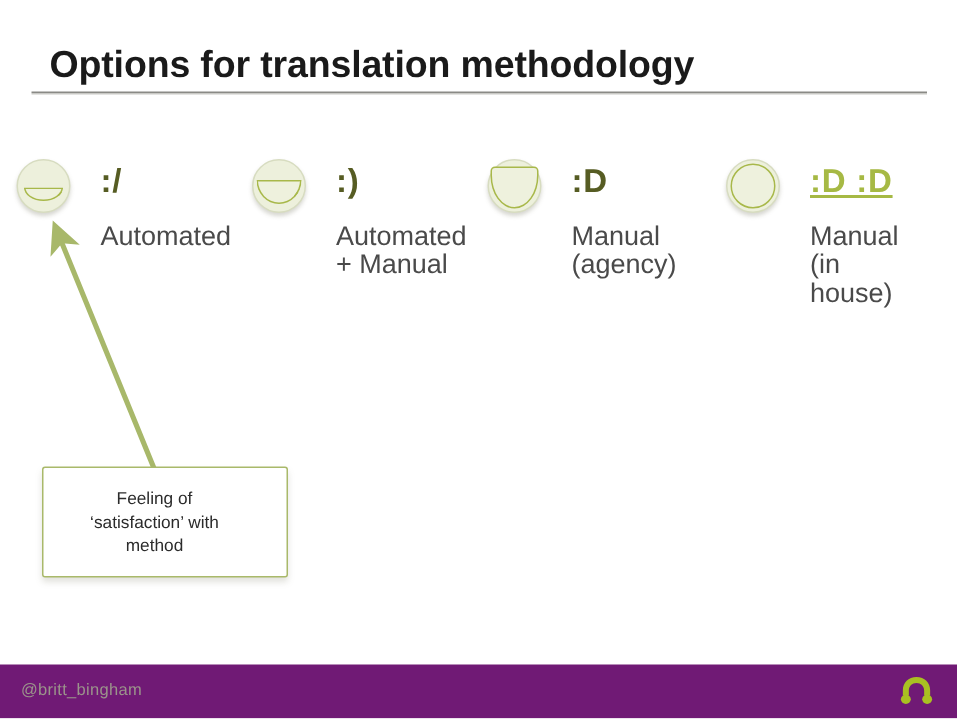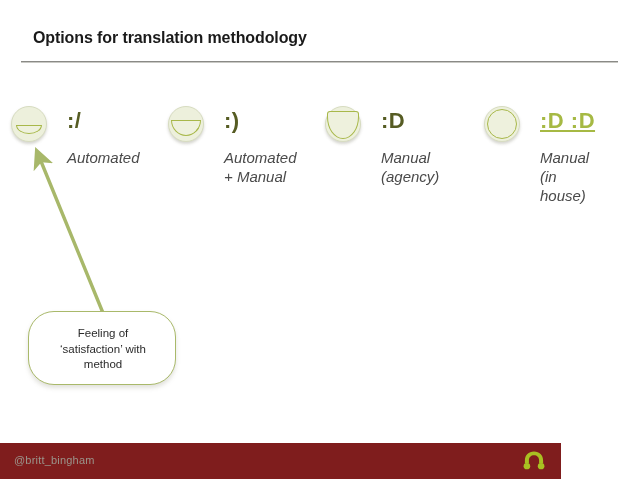--- a/index.html
+++ b/index.html
@@ -16,21 +16,21 @@
     height: 479px;
     background: #ffffff;
     overflow: hidden;
   }
 
   
   #title {
     position: absolute;
     left: 33px;
     top: 29px;
-    font-size: 16px;
+    font-size: 25px;
     font-weight: bold;
     color: #1a1a1a;
     letter-spacing: -0.1px;
     white-space: nowrap;
   }
   #title-rule {
     position: absolute;
     left: 21px;
     top: 61px;
     width: 597px;
@@ -114,36 +114,35 @@
     color: #565c23;
     white-space: nowrap;
     letter-spacing: 0.5px;
   }
   .emote.bright { color: #a6b944; text-decoration: underline; }
 
   .col-label {
     position: absolute;
     left: 56px;
     top: 42px;
-    font-size: 15px;
+    font-size: 18px;
     line-height: 19px;
     color: #4a4a4a;
     white-space: pre-line;
-    font-style: italic;
   }
 
   
   #callout {
     position: absolute;
     left: 28px;
     top: 311px;
-    width: 148px;
+    width: 164px;
     height: 74px;
     border: 1.6px solid #a9b96a;
-    border-radius: 26px;
+    border-radius: 2px;
     background: #ffffff;
     box-shadow: 0 3px 4px rgba(140,140,120,0.25);
     box-sizing: border-box;
   }
   #callout-text {
     position: absolute;
     left: 0;
     top: 14px;
     width: 148px;
     text-align: center;
@@ -161,23 +160,23 @@
     width: 638px;
     height: 479px;
     pointer-events: none;
   }
 
   
   #footer {
     position: absolute;
     left: 0;
     top: 443px;
-    width: 561px;
+    width: 638px;
     height: 36px;
-    background: #7f1d1d;
+    background: #701a75;
   }
   #footer-handle {
     position: absolute;
     left: 14px;
     top: 11px;
     font-size: 11px;
     color: #9b948b;
     letter-spacing: 0.2px;
   }
   #footer-logo {

